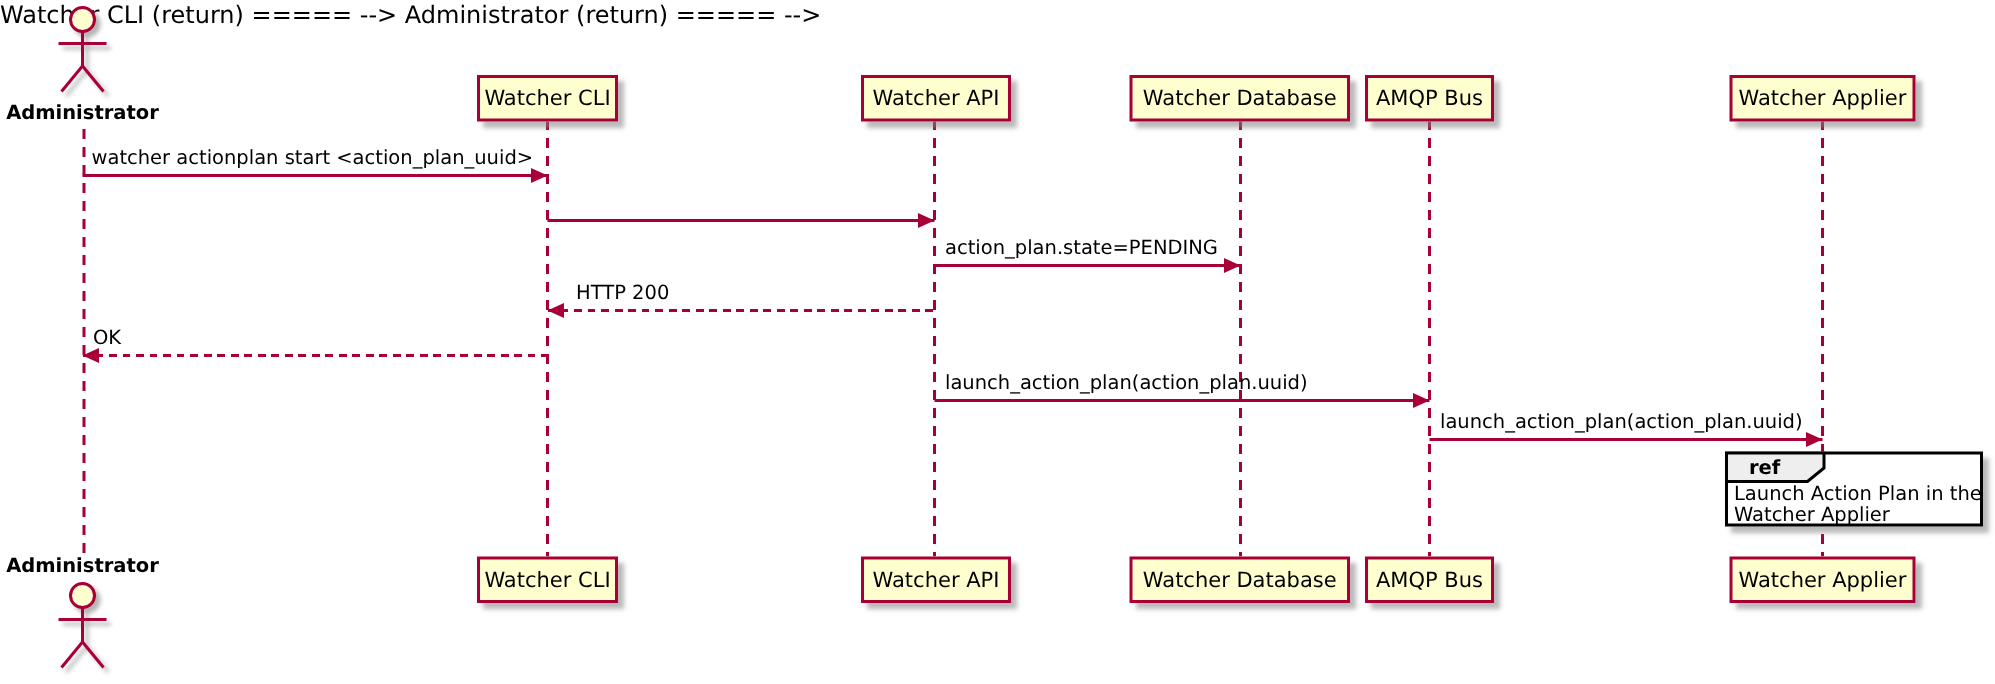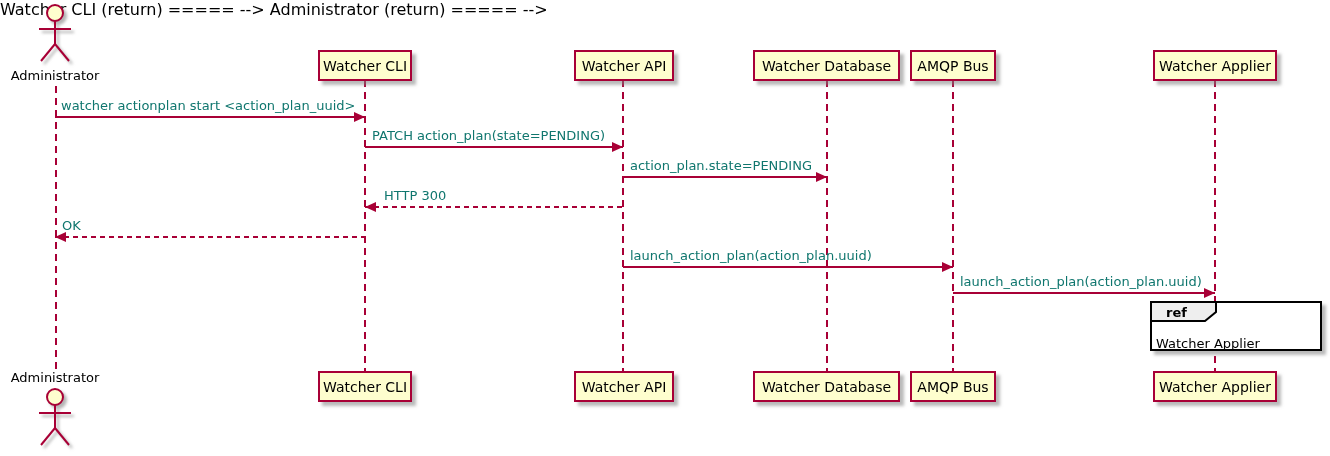--- a/index.html
+++ b/index.html
@@ -13,26 +13,26 @@
     display:flex; align-items:center; justify-content:center;
     font-size:14px; color:#000; white-space:nowrap;
     box-shadow:4px 4px 3px rgba(130,130,130,0.55);
   }
   .lifeline {
     position:absolute; width:2px;
     background:repeating-linear-gradient(to bottom,#A80036 0 7px,transparent 7px 12px);
   }
   .actor-label {
     position:absolute; width:110px; text-align:center;
-    font-size:13px; height:16px; line-height:16px; white-space:nowrap;
+    font-size:13px; height:16px; line-height:16px; white-space:nowrap;font-weight:bold;
   }
   .actor-fig { position:absolute; filter:drop-shadow(3px 3px 1.5px rgba(130,130,130,0.6)); }
   .msg-label {
     position:absolute; height:17px; line-height:17px;
-    font-size:13px; white-space:nowrap; color:#0f766e;
+    font-size:13px; white-space:nowrap; color:#000000;
   }
   .msg-line { position:absolute; height:2px; }
   .msg-line.solid  { background:#A80036; }
   .msg-line.dashed { background:repeating-linear-gradient(to right,#A80036 0 5px,transparent 5px 9px); }
   .ah { position:absolute; width:0; height:0; border-top:5px solid transparent; border-bottom:5px solid transparent; }
   .ah.r { border-left:11px solid #A80036; }
   .ah.l { border-right:11px solid #A80036; }
   .ref-box {
     position:absolute; left:1150px; top:301px; width:172px; height:50px;
     box-sizing:border-box; background:#ffffff; border:2px solid #000;
@@ -84,31 +84,30 @@
   <div class="pbox" style="left:1153px; top:50px; width:124px;">
       <span>Watcher Applier</span>
     </div>
 
   
   <div class="msg-label" style="left:61px; top:97px;">watcher actionplan start &lt;action_plan_uuid&gt;</div>
   <div class="msg-line solid" style="left:55px; top:116px; width:310px;"></div>
   <div class="ah r" style="left:354px; top:112px;"></div>
 
   
-  <div class="msg-label" style="left:372px; top:127px;">PATCH action_plan(state=PENDING)</div>
   <div class="msg-line solid" style="left:365px; top:146px; width:258px;"></div>
   <div class="ah r" style="left:612px; top:142px;"></div>
 
   
   <div class="msg-label" style="left:630px; top:157px;text-align:right;">action_plan.state=PENDING</div>
   <div class="msg-line solid" style="left:623px; top:176px; width:204px;"></div>
   <div class="ah r" style="left:816px; top:172px;"></div>
 
    Watcher CLI (return) ===== --&gt;
-  <div class="msg-label" style="left:384px; top:187px;">HTTP 300</div>
+  <div class="msg-label" style="left:384px; top:187px;">HTTP 200</div>
   <div class="msg-line dashed" style="left:365px; top:206px; width:258px;"></div>
   <div class="ah l" style="left:365px; top:202px;"></div>
 
    Administrator (return) ===== --&gt;
   <div class="msg-label" style="left:62px; top:217px;">OK</div>
   <div class="msg-line dashed" style="left:55px; top:236px; width:310px;"></div>
   <div class="ah l" style="left:55px; top:232px;"></div>
 
   
   <div class="msg-label" style="left:630px; top:247px;">launch_action_plan(action_plan.uuid)</div>
@@ -119,20 +118,21 @@
   <div class="msg-label" style="left:960px; top:273px;">launch_action_plan(action_plan.uuid)</div>
   <div class="msg-line solid" style="left:953px; top:292px; width:262px;"></div>
   <div class="ah r" style="left:1204px; top:288px;"></div>
 
   
   <div class="ref-box">
     <svg class="ref-tab" width="70" height="22" viewBox="0 0 70 22">
       <path d="M1,1 H66 V11 L55,20 H1 Z" fill="#EEEEEE" stroke="#000000" stroke-width="2"></path>
     </svg>
     <span class="ref-tab-label">ref</span>
+    <div class="ref-line" style="top:19px;">Launch Action Plan in the</div>
     <div class="ref-line" style="top:33px;">Watcher Applier</div>
   </div>
 
   
   <div class="pbox" style="left:318px;  top:371px; width:94px;">
       <span>Watcher CLI</span>
     </div>
   <div class="pbox" style="left:574px;  top:371px; width:100px;">
       <span>Watcher API</span>
     </div>

